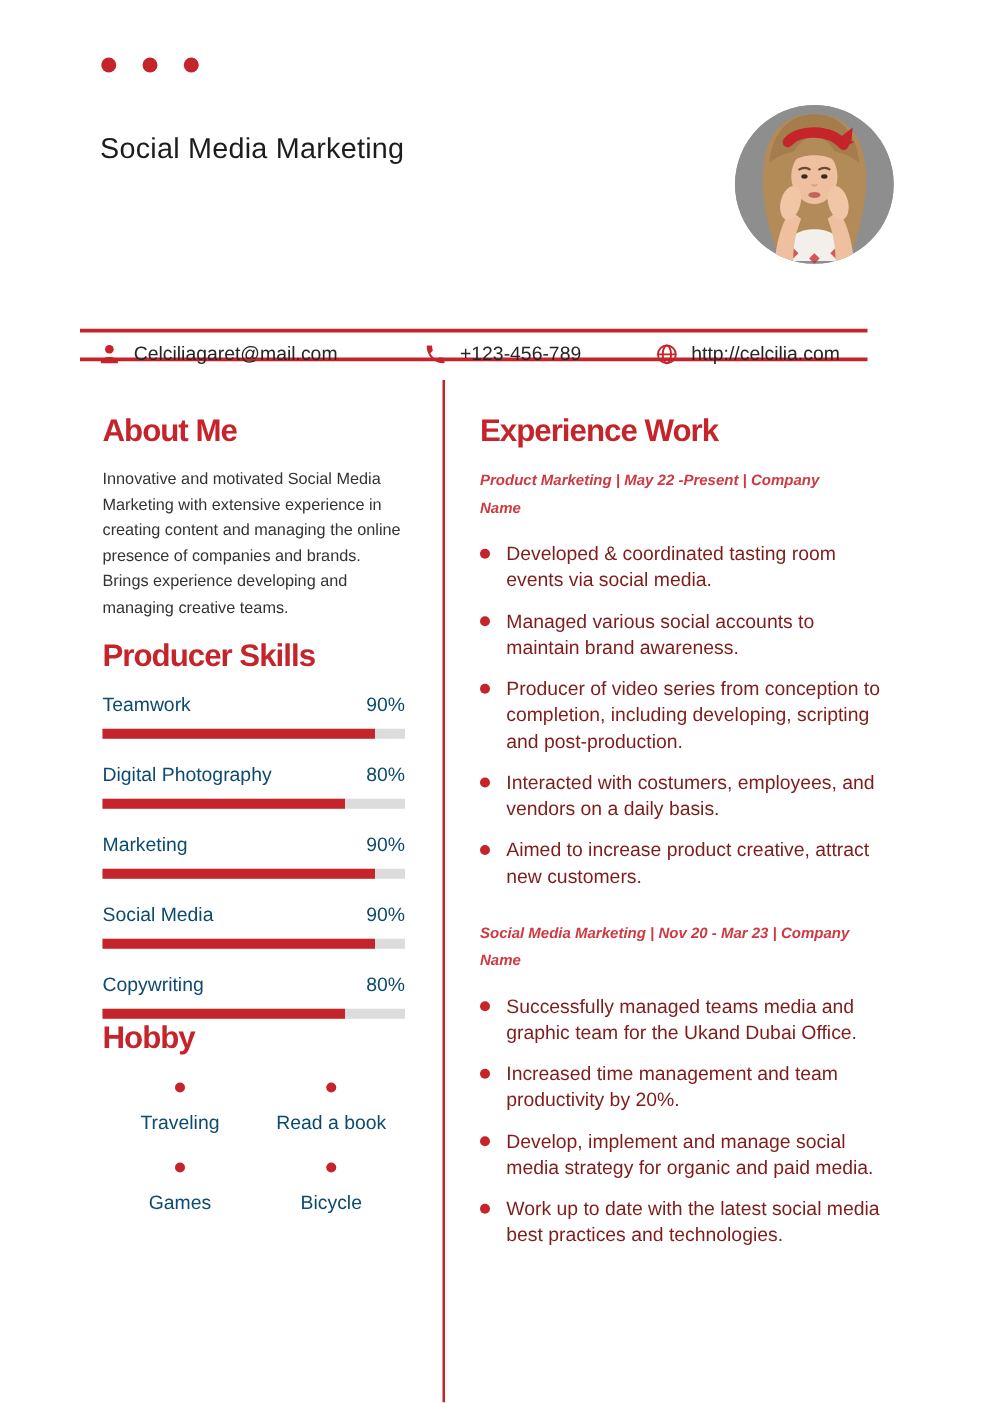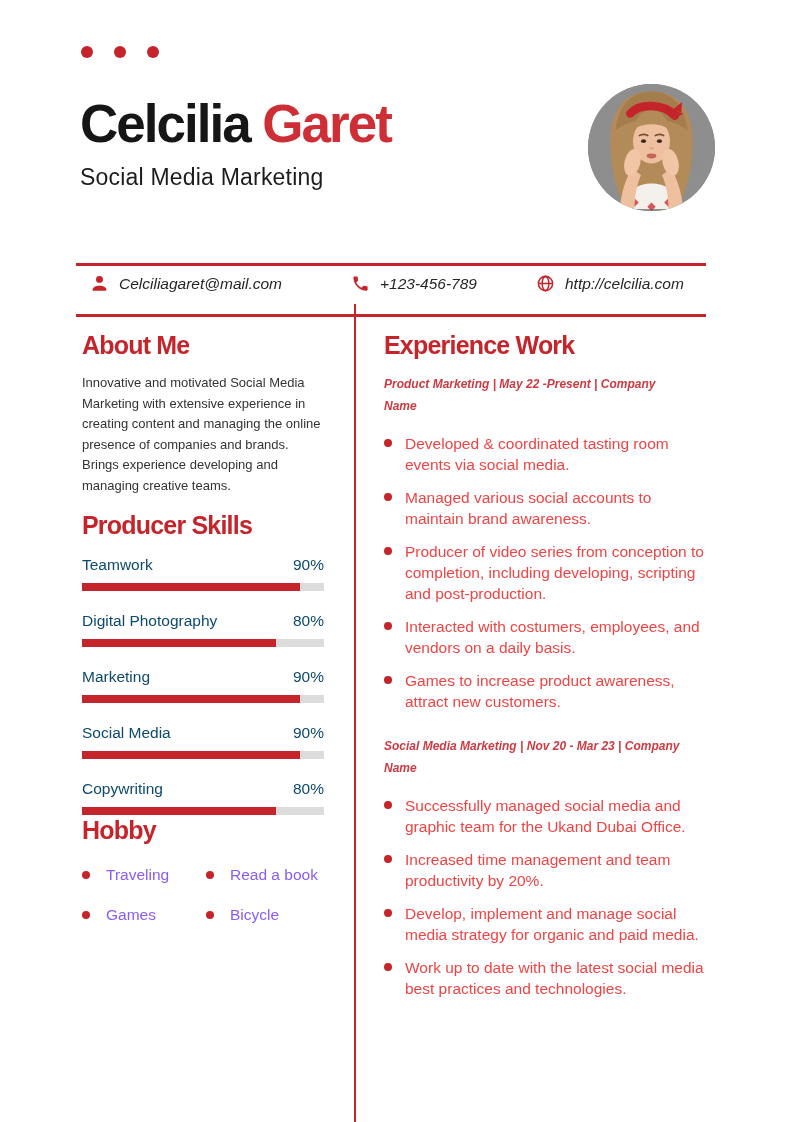--- a/index.html
+++ b/index.html
@@ -31,22 +31,22 @@
   .subtitle{margin-top:11px;font-size:23px;color:#1c1c1c;letter-spacing:.2px;}
 
   .avatar{
     position:absolute;left:588px;top:84px;width:127px;height:127px;
     border-radius:50%;overflow:hidden;background:#8E8E8E;
   }
   .avatar svg{display:block;width:100%;height:100%;}
 
   
   .contact-bar{
-    position:absolute;left:76px;top:263px;width:630px;height:54px;
-    border-top:3px solid var(--red);border-bottom:3px solid var(--red);font-style:italic;
+    position:absolute;left:64px;top:263px;width:630px;height:26px;
+    border-top:3px solid var(--red);border-bottom:3px solid var(--red);
   }
   .contact-item{
     position:absolute;top:0;height:35px;display:flex;align-items:center;gap:10px;
     font-size:15.5px;color:#262626;
   }
   .contact-item.email{left:14px;}
   .contact-item.phone{left:275px;justify-content:space-between;}
   .contact-item.web{left:460px;}
   .cicon{width:19px;height:19px;flex:none;display:block;}
 
@@ -73,45 +73,44 @@
   .skill-row:first-of-type{margin-top:16px;}
   .skill-line{display:flex;justify-content:space-between;font-size:15.5px;color:#0c4a6e;}
   .skill-bar{margin-top:9px;height:8px;background:var(--track);}
   .skill-fill{height:100%;background:var(--red);}
 
   .hobby-head{margin-top:30px;}
   .hobby-grid{
     margin-top:21px;display:grid;grid-template-columns:124px auto;
     row-gap:22px;
   }
-  .hobby-item{display:flex;align-items:center;gap:16px;font-size:15.5px;color:#8b5cf6;}
+  .hobby-item{display:flex;align-items:center;gap:16px;font-size:15.5px;color:#0c4a6e;flex-direction:column;}
   .bullet-dot{flex:none;width:8px;height:8px;border-radius:50%;background:var(--red);}
 
   .job-title{
     margin-top:14px;font-size:12px;font-style:italic;font-weight:600;
     color:var(--red-italic);line-height:21.5px;max-width:300px;
   }
   .job-title.second{margin-top:24px;}
   .bullets{margin-top:16px;}
-  .bullet{display:flex;gap:13px;margin-bottom:12px;font-size:15.5px;line-height:21px;color:#ef4444;}
+  .bullet{display:flex;gap:13px;margin-bottom:12px;font-size:15.5px;line-height:21px;color:#7f1d1d;}
   .bullet .bullet-dot{margin-top:6px;}
 </style>
 </head>
 <body>
 
 <div class="page">
 
   <div class="dots">
     <span class="dot"></span>
     <span class="dot"></span>
     <span class="dot"></span>
   </div>
 
   <div class="name-block">
-    <h1 class="name"><span>Celcilia</span> <span class="last">Garet</span></h1>
     <div class="subtitle">Social Media Marketing</div>
   </div>
 
   <div class="avatar">
     <svg viewBox="0 0 120 120">
       <rect width="120" height="120" fill="#8E8E8E"></rect>
 
       <path d="M60,7 C32,7 21,28 21,55 C21,82 28,102 35,118 L85,118 C92,102 99,82 99,55 C99,28 88,7 60,7 Z" fill="#B28B58"></path>
       <path d="M60,7 C40,7 28,22 26,44 C40,30 80,30 94,44 C92,22 80,7 60,7 Z" fill="#A57C4B"></path>
 
@@ -255,29 +254,29 @@
         <div class="bullet">
           <span class="bullet-dot"></span>
           <span>Producer of video series from conception to completion, including developing, scripting and post-production.</span>
         </div>
         <div class="bullet">
           <span class="bullet-dot"></span>
           <span>Interacted with costumers, employees, and vendors on a daily basis.</span>
         </div>
         <div class="bullet">
           <span class="bullet-dot"></span>
-          <span>Games to increase product awareness, attract new customers.</span>
+          <span>Aimed to increase product creative, attract new customers.</span>
         </div>
       </div>
 
       <div class="job-title second">Social Media Marketing | Nov 20 - Mar 23 | Company Name</div>
       <div class="bullets">
         <div class="bullet">
           <span class="bullet-dot"></span>
-          <span>Successfully managed social media and graphic team for the Ukand Dubai Office.</span>
+          <span>Successfully managed teams media and graphic team for the Ukand Dubai Office.</span>
         </div>
         <div class="bullet">
           <span class="bullet-dot"></span>
           <span>Increased time management and team productivity by 20%.</span>
         </div>
         <div class="bullet">
           <span class="bullet-dot"></span>
           <span>Develop, implement and manage social media strategy for organic and paid media.</span>
         </div>
         <div class="bullet">

